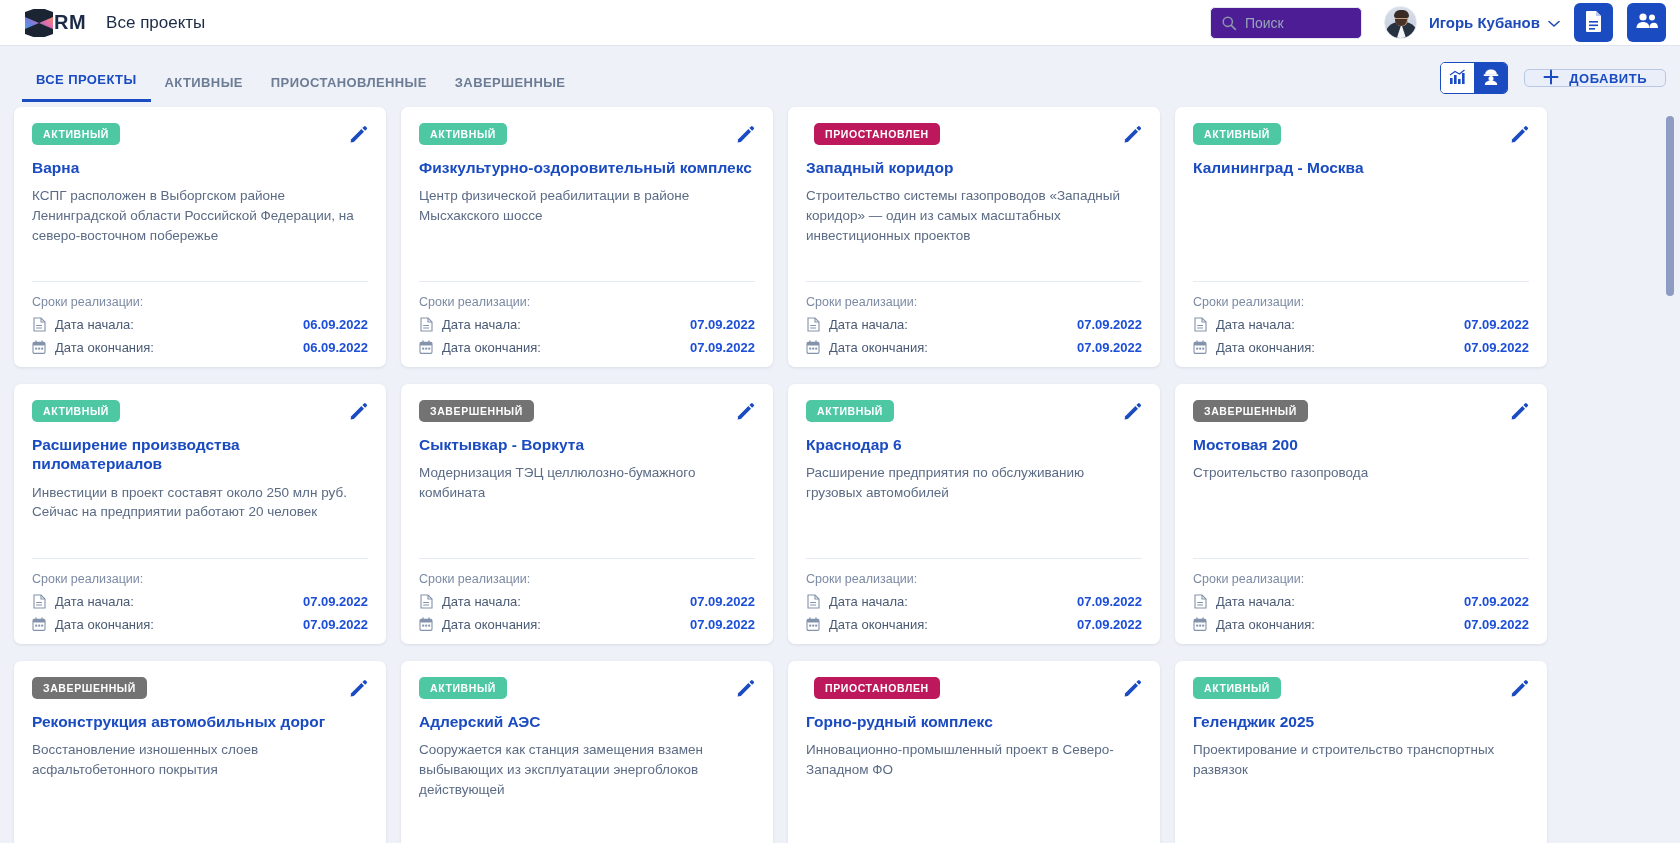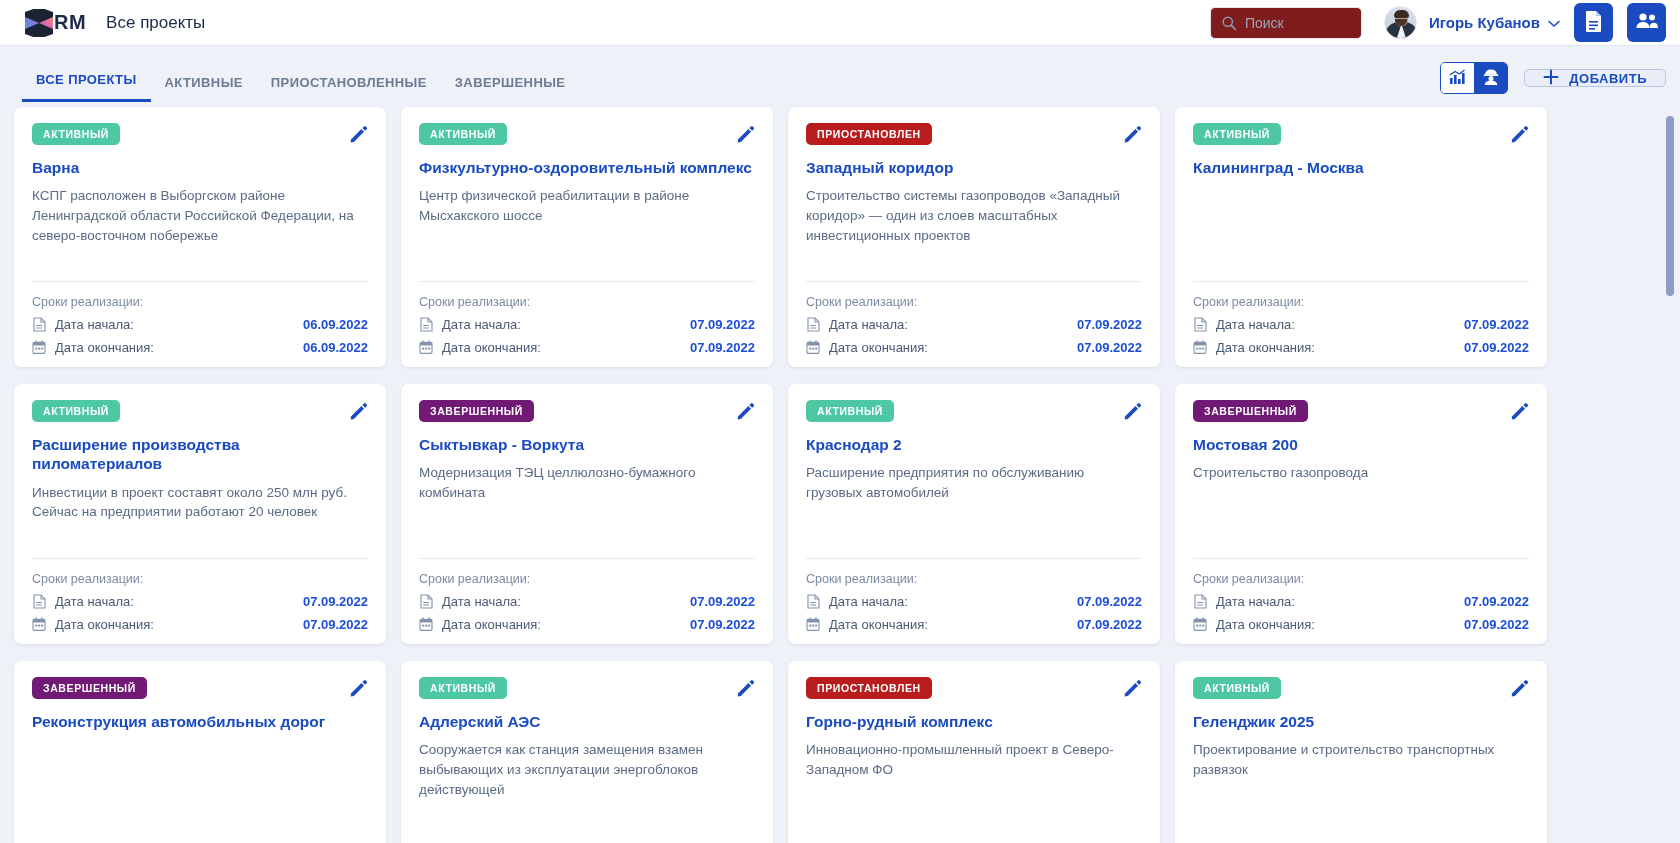--- a/index.html
+++ b/index.html
@@ -23,21 +23,21 @@
   }
   .brand { display: flex; align-items: center; }
   .logo-hex { width: 30px; height: 28px; position: relative; display: block; }
   .brand-name {
     font-size: 20px; font-weight: bold; letter-spacing: .5px; color: #1b2a47;
   }
   .page-title { font-size: 17px; color: #1b2a47; margin-left: 20px; font-weight: normal; }
   .topbar-spacer { flex: 1 1 auto; }
 
   .search-box {
-    width: 152px; height: 32px; background: #7f1d1d;
+    width: 152px; height: 32px; background: #4c1d95;
     border: 1px solid #e3e8f1; border-radius: 5px;
     display: flex; align-items: center; gap: 8px; padding: 0 10px;
     margin-right: 22px;
   }
   .search-box .ph { color: #9aa5b8; font-size: 14px; }
   .search-icon svg { display: block; }
 
   .avatar {
     width: 33px; height: 33px; border-radius: 50%;
     overflow: hidden; flex: none; position: relative;
@@ -110,22 +110,22 @@
     box-shadow: 0 1px 3px rgba(31,52,95,.10);
     display: flex; flex-direction: column; min-height: 260px;
   }
   .card-head { display: flex; align-items: flex-start; justify-content: space-between; }
   .badge {
     display: inline-block; font-size: 10.5px; font-weight: bold; letter-spacing: .6px;
     color: #fff; border-radius: 5px; padding: 5px 11px; text-transform: uppercase;
     white-space: nowrap;
   }
   .badge.active    { background: #4ec7a3; }
-  .badge.suspended { background: #b91c1c; }
-  .badge.done      { background: #701a75; }
+  .badge.suspended { background: #be185d; margin-left: 8px; }
+  .badge.done      { background: #737373; }
   .edit-btn { background: none; border: none; cursor: pointer; padding: 0; line-height: 0; margin-top: 2px; }
 
   .card-title {
     margin-top: 13px; font-size: 15.5px; font-weight: bold; color: #1a4bc0; line-height: 1.25;
   }
   .card-desc {
     margin-top: 9px; font-size: 13.5px; color: #5b6b85; line-height: 1.45;
   }
   .card-spacer { flex: 1 1 auto; min-height: 18px; }
   .card-sep { border-top: 1px solid #e6eaf2; margin-top: 12px; }
@@ -342,21 +342,21 @@
         </div>
         <div class="card">
           <div class="card-head">
             <span class="badge suspended">Приостановлен</span>
             <button class="edit-btn"><span><svg width="20" height="20" viewBox="0 0 20 20">
                   <path d="M3.2 14.3 L13.4 4.1 l2.6 2.6 L5.8 16.9 L2.6 17.5 z" fill="#1a4bc0"></path>
                   <path d="M14.4 3.1 l1.6-1.6 a1.2 1.2 0 0 1 1.7 0 l1 1 a1.2 1.2 0 0 1 0 1.7 l-1.6 1.6 z" fill="#1a4bc0"></path>
                 </svg></span></button>
           </div>
           <div class="card-title">Западный коридор</div>
-          <div class="card-desc">Строительство системы газопроводов «Западный коридор» — один из слоев масштабных инвестиционных проектов</div>
+          <div class="card-desc">Строительство системы газопроводов «Западный коридор» — один из самых масштабных инвестиционных проектов</div>
           <div class="card-spacer"></div>
           <div class="card-sep"></div>
           <div class="terms-label">Сроки реализации:</div>
           <div class="date-row">
             <span class="dicon"><svg width="14" height="15" viewBox="0 0 14 15">
                 <path d="M2 1 h7 l4 4 v9 H2 z" fill="none" stroke="#8493ac" stroke-width="1.1"></path>
                 <path d="M9 1 v4 h4" fill="none" stroke="#8493ac" stroke-width="1.1"></path>
                 <line x1="4.2" y1="8.5" x2="10" y2="8.5" stroke="#8493ac" stroke-width="1"></line>
                 <line x1="4.2" y1="11" x2="10" y2="11" stroke="#8493ac" stroke-width="1"></line>
               </svg></span>
@@ -488,21 +488,21 @@
           </div>
         </div>
         <div class="card">
           <div class="card-head">
             <span class="badge active">Активный</span>
             <button class="edit-btn"><span><svg width="20" height="20" viewBox="0 0 20 20">
                   <path d="M3.2 14.3 L13.4 4.1 l2.6 2.6 L5.8 16.9 L2.6 17.5 z" fill="#1a4bc0"></path>
                   <path d="M14.4 3.1 l1.6-1.6 a1.2 1.2 0 0 1 1.7 0 l1 1 a1.2 1.2 0 0 1 0 1.7 l-1.6 1.6 z" fill="#1a4bc0"></path>
                 </svg></span></button>
           </div>
-          <div class="card-title">Краснодар 2</div>
+          <div class="card-title">Краснодар 6</div>
           <div class="card-desc">Расширение предприятия по обслуживанию грузовых автомобилей</div>
           <div class="card-spacer"></div>
           <div class="card-sep"></div>
           <div class="terms-label">Сроки реализации:</div>
           <div class="date-row">
             <span class="dicon"><svg width="14" height="15" viewBox="0 0 14 15">
                 <path d="M2 1 h7 l4 4 v9 H2 z" fill="none" stroke="#8493ac" stroke-width="1.1"></path>
                 <path d="M9 1 v4 h4" fill="none" stroke="#8493ac" stroke-width="1.1"></path>
                 <line x1="4.2" y1="8.5" x2="10" y2="8.5" stroke="#8493ac" stroke-width="1"></line>
                 <line x1="4.2" y1="11" x2="10" y2="11" stroke="#8493ac" stroke-width="1"></line>
@@ -563,20 +563,21 @@
         </div>
         <div class="card">
           <div class="card-head">
             <span class="badge done">Завершенный</span>
             <button class="edit-btn"><span><svg width="20" height="20" viewBox="0 0 20 20">
                   <path d="M3.2 14.3 L13.4 4.1 l2.6 2.6 L5.8 16.9 L2.6 17.5 z" fill="#1a4bc0"></path>
                   <path d="M14.4 3.1 l1.6-1.6 a1.2 1.2 0 0 1 1.7 0 l1 1 a1.2 1.2 0 0 1 0 1.7 l-1.6 1.6 z" fill="#1a4bc0"></path>
                 </svg></span></button>
           </div>
           <div class="card-title">Реконструкция автомобильных дорог</div>
+          <div class="card-desc">Восстановление изношенных слоев асфальтобетонного покрытия</div>
           <div class="card-spacer"></div>
         </div>
         <div class="card">
           <div class="card-head">
             <span class="badge active">Активный</span>
             <button class="edit-btn"><span><svg width="20" height="20" viewBox="0 0 20 20">
                   <path d="M3.2 14.3 L13.4 4.1 l2.6 2.6 L5.8 16.9 L2.6 17.5 z" fill="#1a4bc0"></path>
                   <path d="M14.4 3.1 l1.6-1.6 a1.2 1.2 0 0 1 1.7 0 l1 1 a1.2 1.2 0 0 1 0 1.7 l-1.6 1.6 z" fill="#1a4bc0"></path>
                 </svg></span></button>
           </div>

